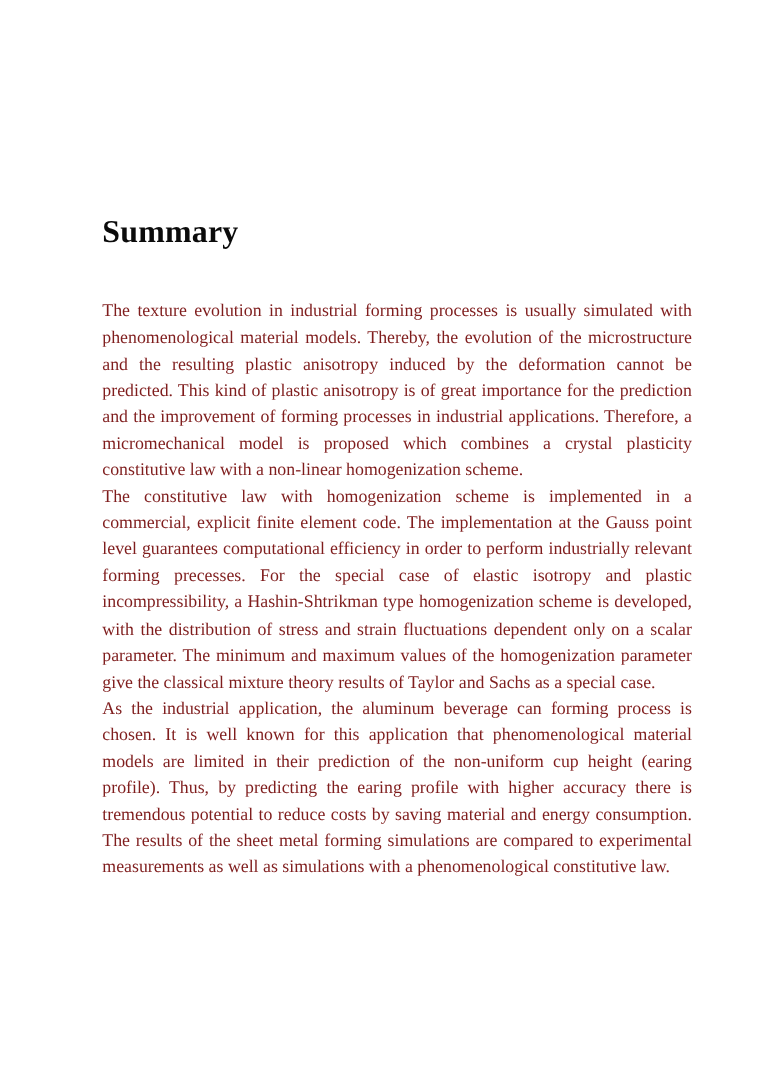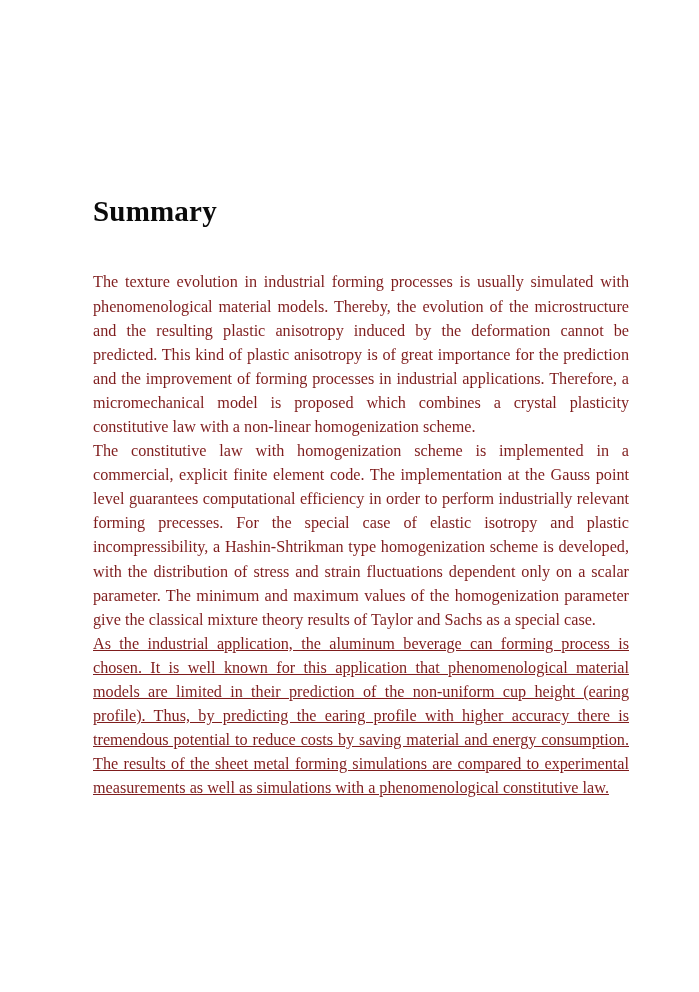--- a/index.html
+++ b/index.html
@@ -46,21 +46,20 @@
   }
 
   .body-text p {
     margin: 0;
     text-indent: 0;
   }
 
   
   .body-text p:last-child {
     margin-bottom: 16px;
-    text-decoration: underline;
   }
 
   .folio {
     position: absolute;
     left: 93px;
     width: 536px;
     top: 895px;
     text-align: right;
     font-size: 14px;
     line-height: 1;

